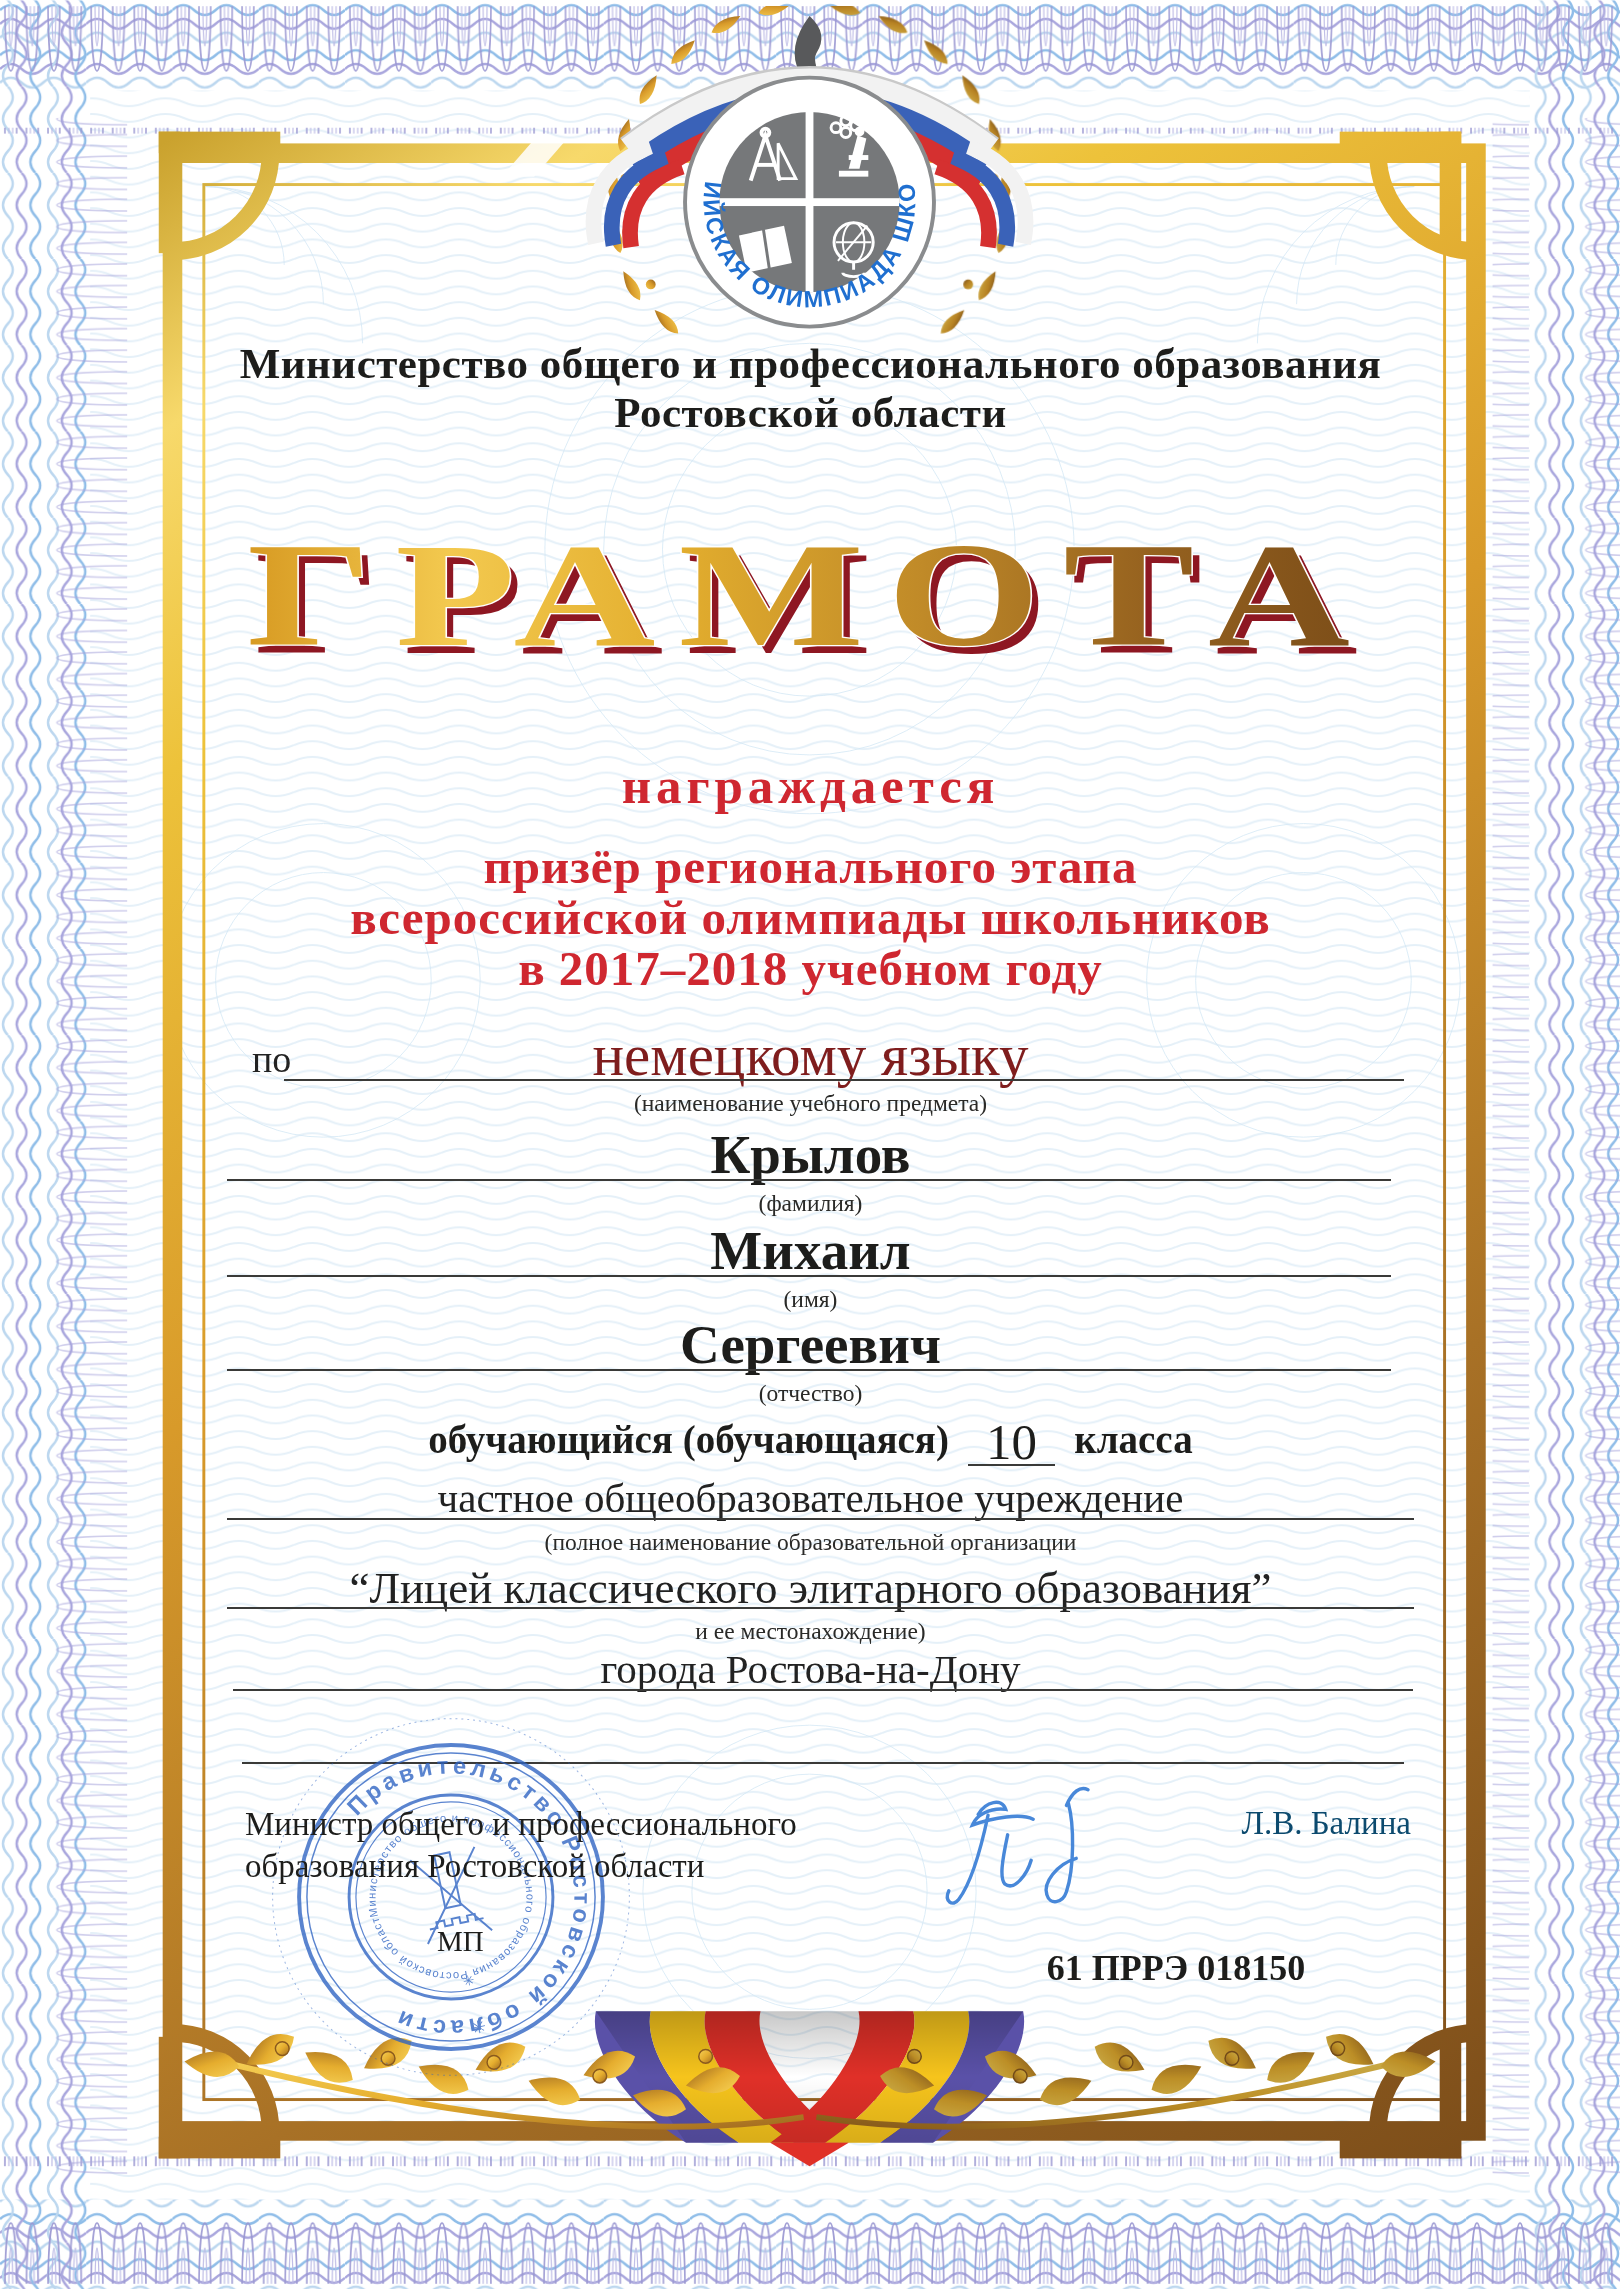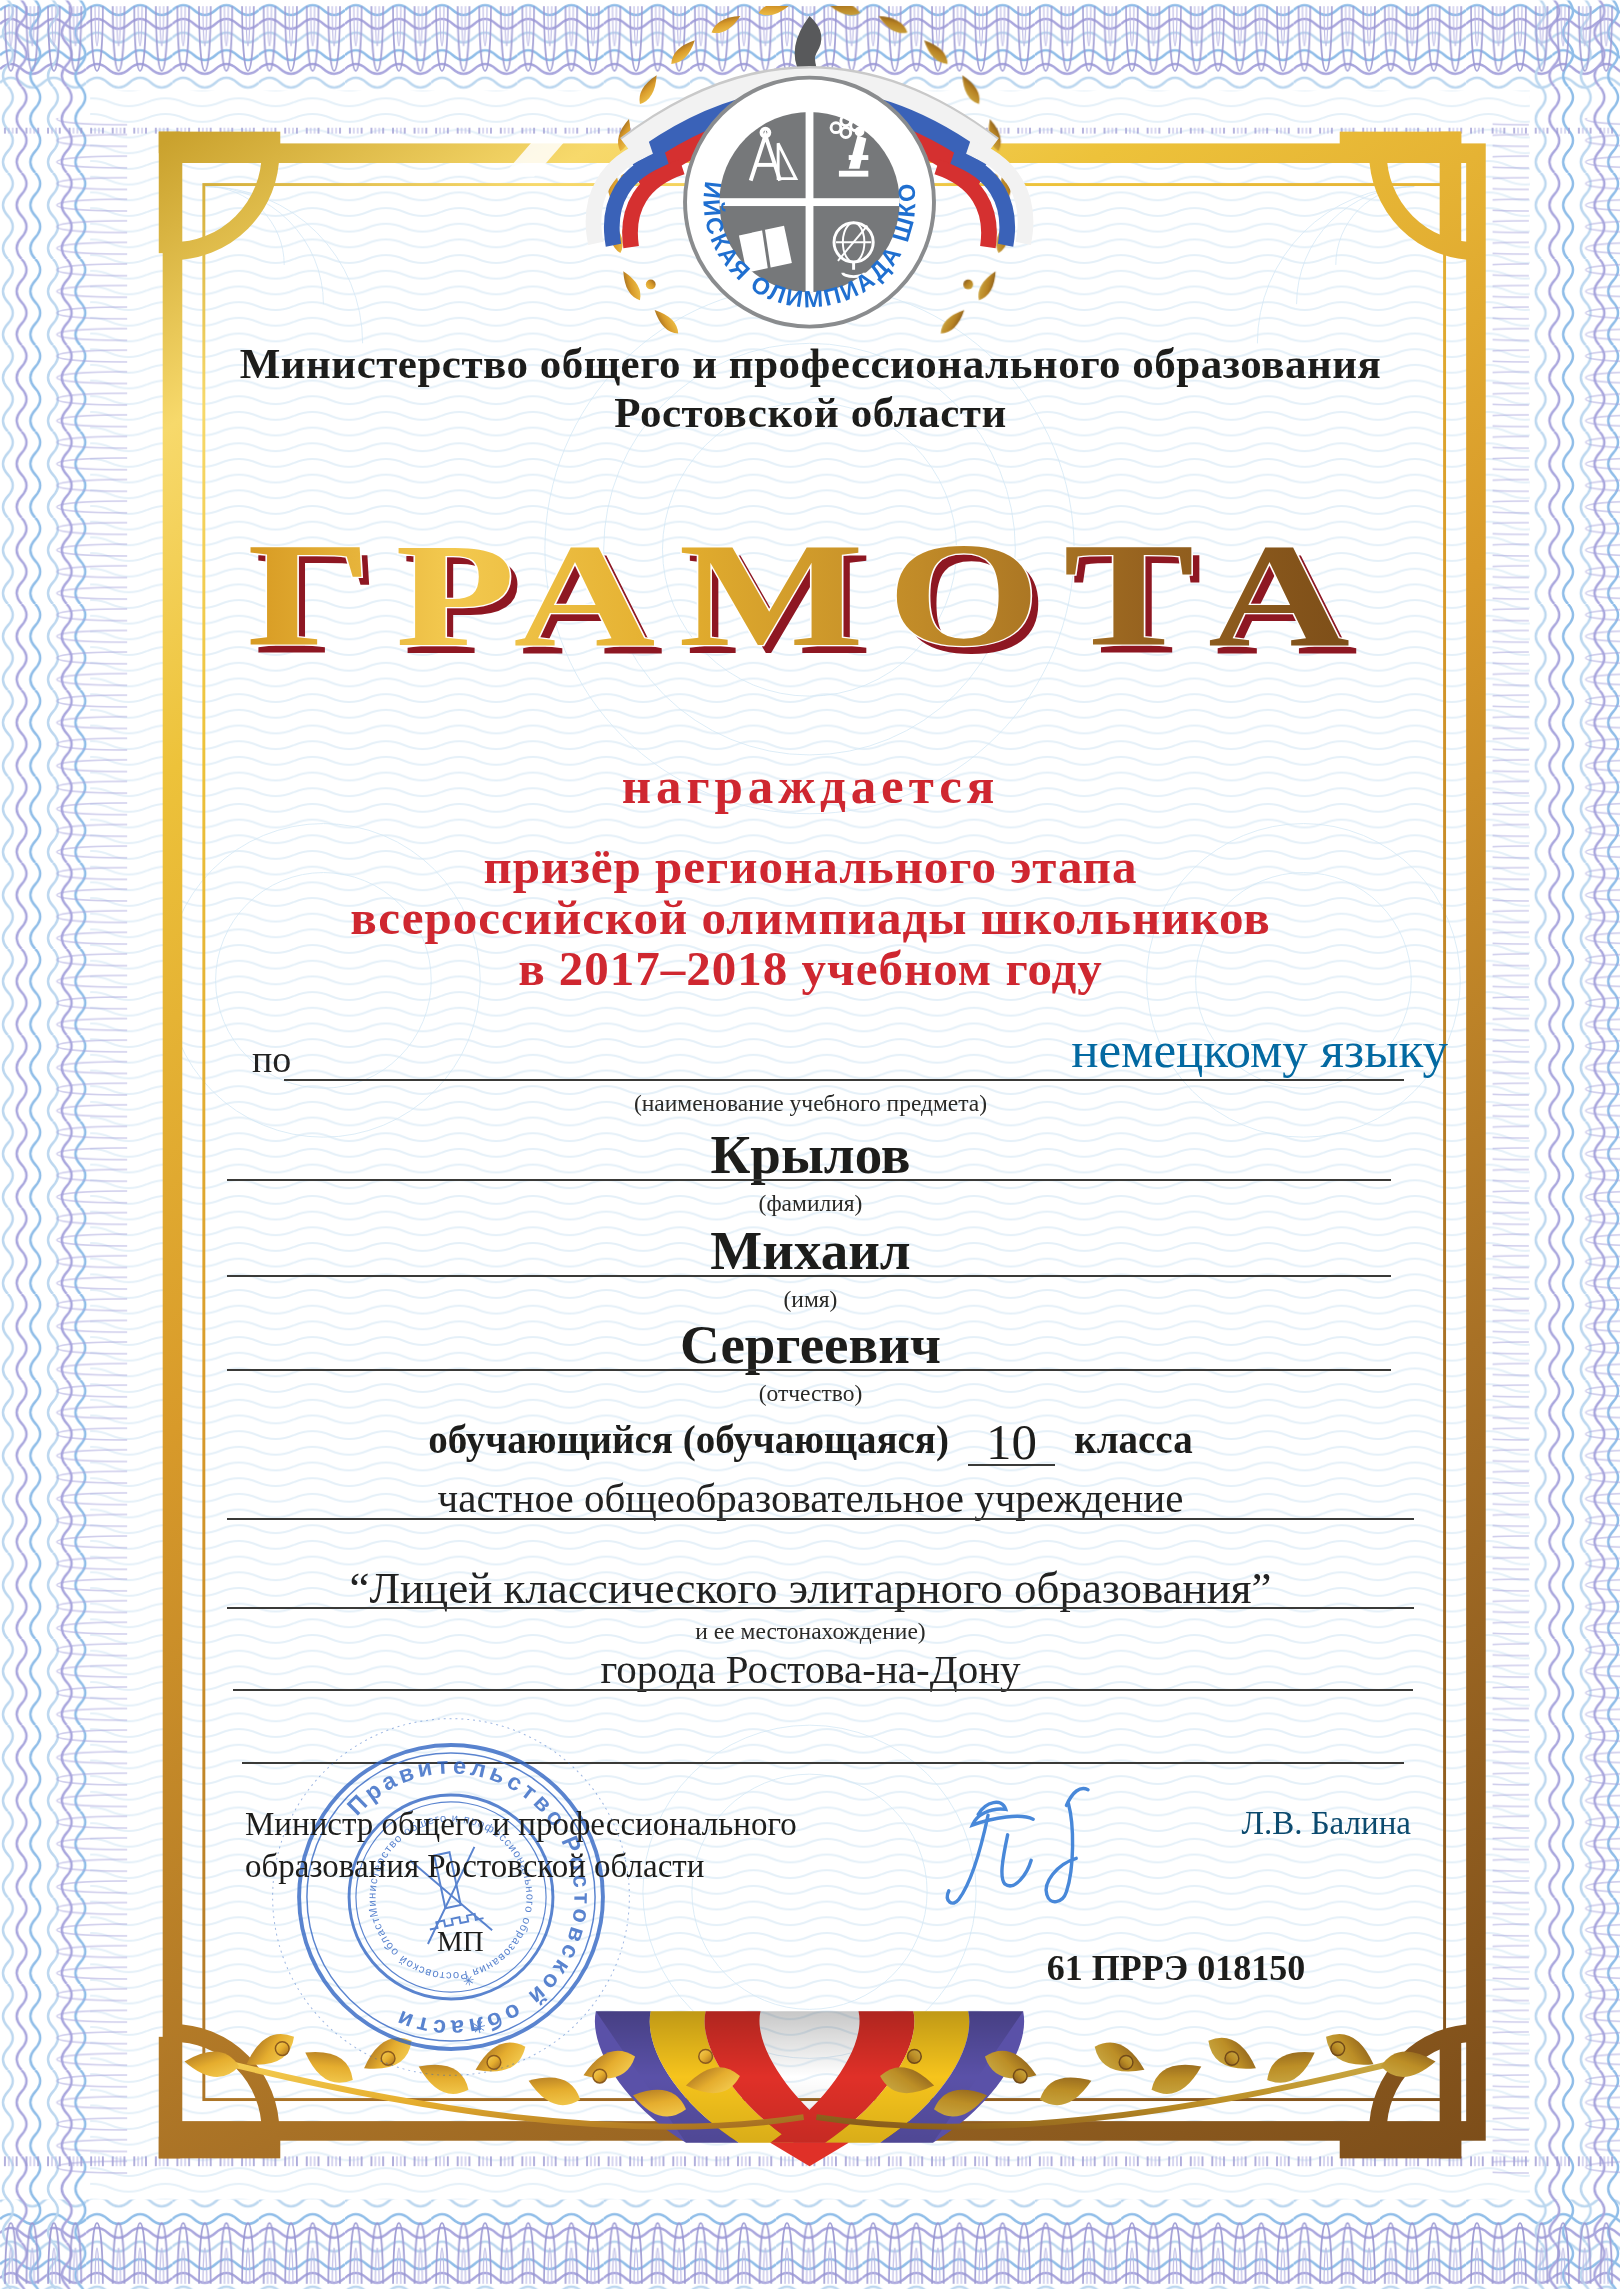--- a/index.html
+++ b/index.html
@@ -6,21 +6,21 @@
   .page{position:relative;width:1620px;height:2290px;background:#ffffff;overflow:hidden;
         font-family:"Liberation Serif", serif;}
   .bg{position:absolute;left:0;top:0;width:1620px;height:2290px;}
   .content{position:absolute;left:0;top:0;width:1620px;height:2290px;}
   .abs{position:absolute;}
   .ctr{left:173px;width:1275px;text-align:center;}
   .ministry{top:339px;font-size:43px;font-weight:bold;color:#1d1d1b;line-height:49px;letter-spacing:0.5px;}
   .red{color:#cf2730;}
   .awarded{top:757px;font-size:51px;font-weight:bold;letter-spacing:4.9px;}
   .award-lines{top:841px;font-size:49px;font-weight:bold;line-height:51px;letter-spacing:1px;}
-  .subject{top:1021px;font-size:51px;color:#0369a1;text-align:right;}
+  .subject{top:1021px;font-size:59px;color:#7f1d1d;}
   .po{left:220px;top:1037px;font-size:38px;color:#222;margin-left:32px;}
   .rule{border-top:2.9px solid #3a3a38;height:0;}
   .caption{font-size:23.5px;color:#2a2a28;}
   .bigname{font-size:55px;font-weight:bold;color:#1d1d1b;}
   .student{top:1417px;font-size:39px;font-weight:bold;color:#1d1d1b;}
   .grade{display:inline-block;font-weight:normal;font-size:51px;line-height:39px;
          border-bottom:2.9px solid #3a3a38;padding:0 17.6px 2px 17.6px;margin:0 9.8px;vertical-align:-5.9px;}
   .orgtype{top:1474px;font-size:41px;color:#222;}
   .orgname{top:1562px;font-size:45px;color:#222;}
   .city{top:1645px;font-size:41px;color:#222;}
@@ -303,20 +303,21 @@
     <div class="abs ctr caption" style="top:1380px;">(отчество)</div>
 
     <div class="abs ctr student">
       <span>обучающийся (обучающаяся)</span>
       <span class="grade">10</span>
       <span>класса</span>
     </div>
 
     <div class="abs ctr orgtype">частное общеобразовательное учреждение</div>
     <div class="abs rule" style="left:227px;top:1518px;width:1187px;"></div>
+    <div class="abs ctr caption" style="top:1529px;">(полное наименование образовательной организации</div>
 
     <div class="abs ctr orgname">“Лицей классического элитарного образования”</div>
     <div class="abs rule" style="left:227px;top:1607px;width:1187px;"></div>
     <div class="abs ctr caption" style="top:1618px;">и ее местонахождение)</div>
 
     <div class="abs ctr city">города Ростова-на-Дону</div>
     <div class="abs rule" style="left:233px;top:1689px;width:1180px;"></div>
 
     <div class="abs rule" style="left:242px;top:1762px;width:1162px;"></div>
 

